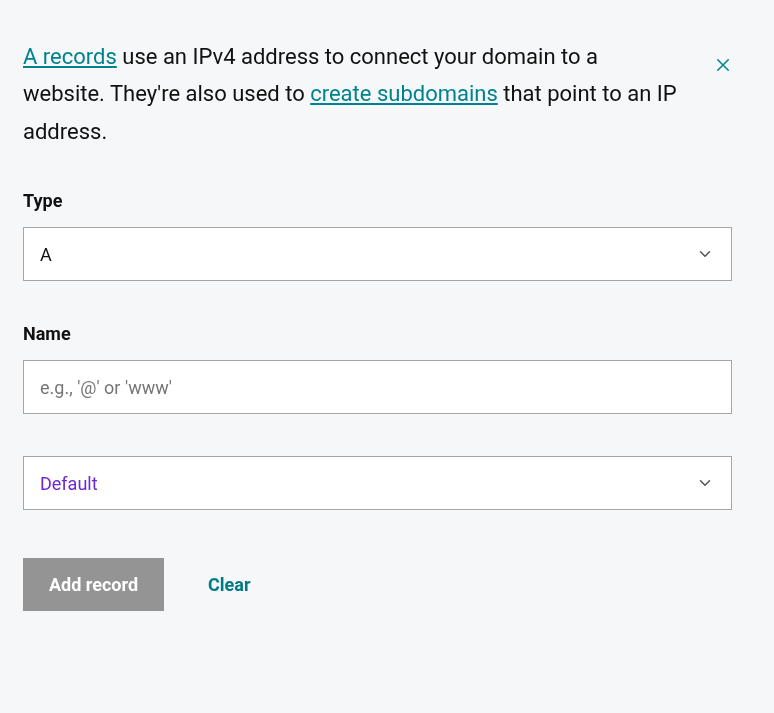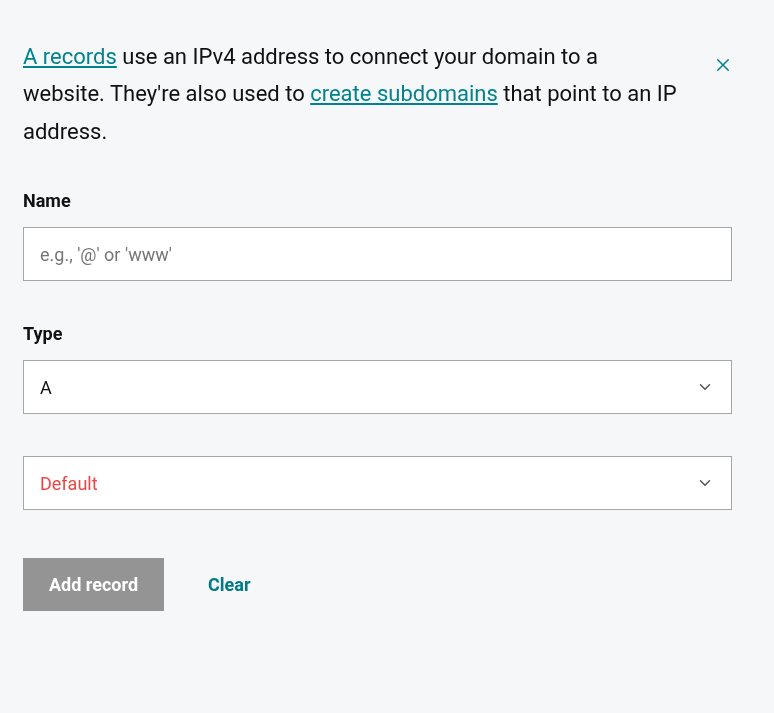--- a/index.html
+++ b/index.html
@@ -80,21 +80,21 @@
       font-family: inherit;
       outline: none;
     }
     .control::placeholder {
       color: #767676;
     }
     .select-value {
       color: #111;
     }
     .select-placeholder {
-      color: #ef4444;
+      color: #6d28d9;
       text-align: right;
     }
     .select-wrapper .control {
       text-align: left;
       cursor: pointer;
       padding-right: 45px;
     }
     .chevron {
       position: absolute;
       right: 18px;
@@ -149,43 +149,43 @@
           <path d="M5 5 L19 19 M19 5 L5 19" stroke-linecap="round"></path>
         </svg>
     </span>
   </button>
 
   <p class="info-text">
     <a href="#">A records</a><span> use an IPv4 address to connect your domain to a website. They're also used to </span><a href="#">create subdomains</a><span> that point to an IP address.</span>
   </p>
 
   <div class="form">
-
-    <div class="field">
-      <label class="label">Name</label>
-      <div class="input-wrapper">
-        <input type="text" class="control" placeholder="e.g., '@' or 'www'" style="">
-      </div>
-    </div>
 
     <div class="field">
       <label class="label">Type</label>
       <div class="select-wrapper">
         <button type="button" class="control">
           <span class="select-value">A</span>
         </button>
         <span class="chevron">
           <svg viewBox="0 0 24 24">
               <path d="M6 9 L12 15 L18 9" stroke-linecap="round" stroke-linejoin="round"></path>
             </svg>
         </span>
       </div>
     </div>
 
     <div class="field">
+      <label class="label">Name</label>
+      <div class="input-wrapper">
+        <input type="text" class="control" placeholder="e.g., '@' or 'www'" style="">
+      </div>
+    </div>
+
+    <div class="field">
     </div>
 
     <div class="field">
       <div class="select-wrapper">
         <button type="button" class="control">
           <span class="select-placeholder">Default</span>
         </button>
         <span class="chevron">
           <svg viewBox="0 0 24 24">
               <path d="M6 9 L12 15 L18 9" stroke-linecap="round" stroke-linejoin="round"></path>

